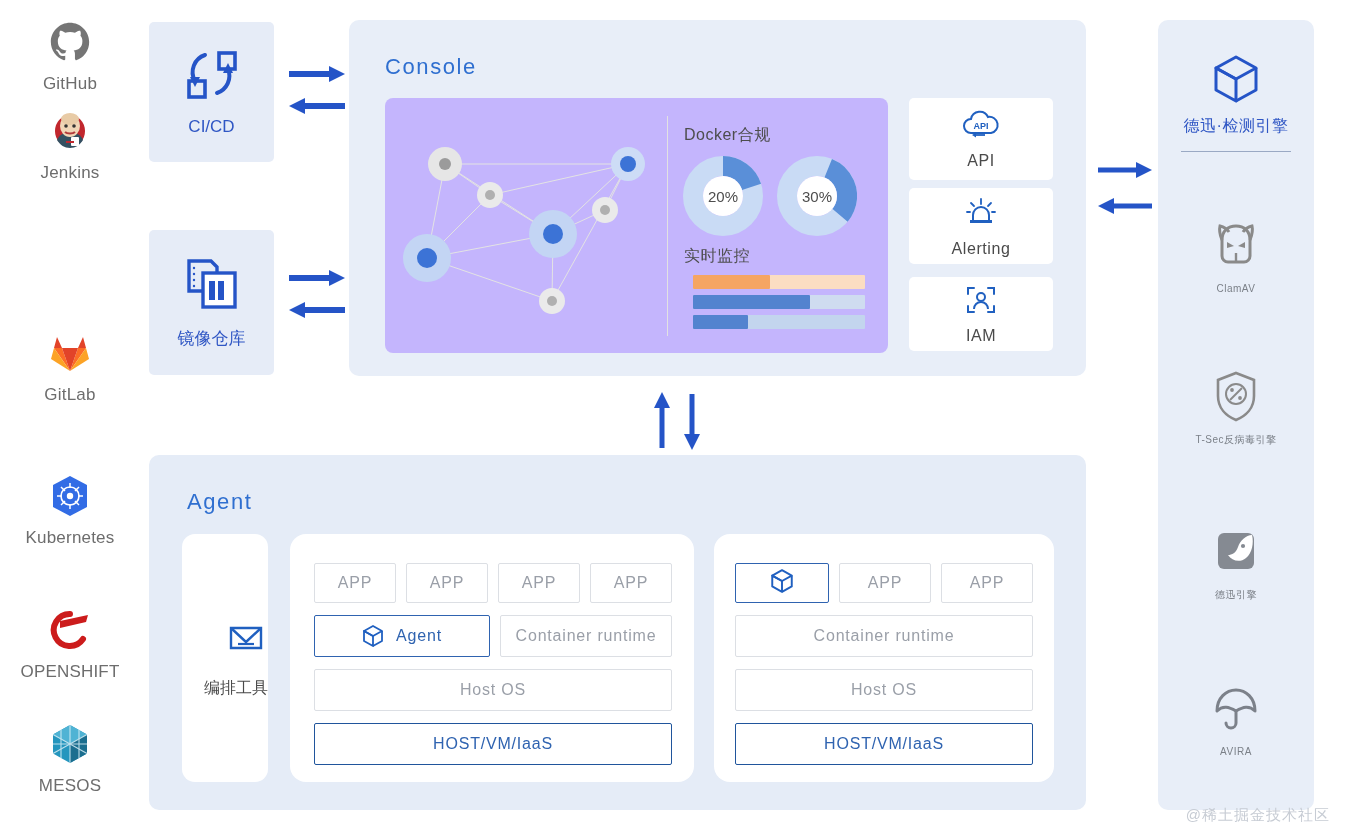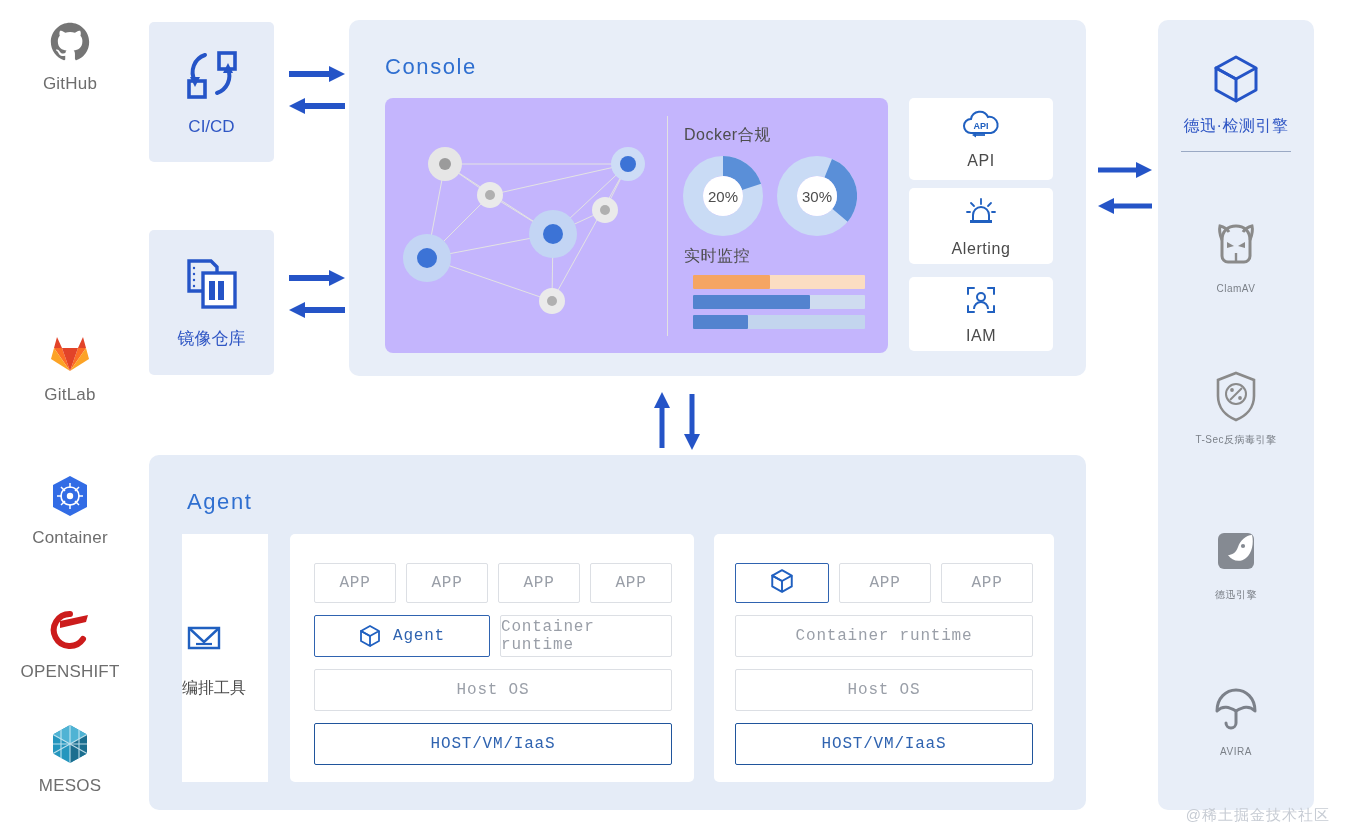--- a/index.html
+++ b/index.html
@@ -107,44 +107,43 @@
     position: absolute;
     left: 0; top: 0; bottom: 0;
     border-radius: 1px;
   }
   .vdiv { position: absolute; width: 1px; background: #e2e2e2; }
 
   
   .agent-col {
     position: absolute;
     background: #ffffff;
-    border-radius: 5px;
-    font-family: Liberation Mono, monospace;
+    border-radius: 16px;
   }
   .blk {
     position: absolute;
     display: flex;
     align-items: center;
     justify-content: center;
     font-size: 16px;
     letter-spacing: .8px;
     border-radius: 2px;
   }
   .blk-grey { border: 1px solid #dcdfe4; color: #9a9fa8; background: #fff; }
   .blk-blue { border: 1px solid #2f63b0; color: #2f63b0; background: #fff; }
   .blk-blue-dark { border: 1px solid #20559c; color: #2f63b0; background: #fff; }
   .blk .bi { margin-right: 12px; display: flex; }
 
   .tool-card {
     position: absolute;
     background: #ffffff;
-    border-radius: 0;
+    border-radius: 13px;
     display: flex;
     flex-direction: column;
-    align-items: flex-start;
+    align-items: flex-end;
     justify-content: center;
   }
   .tool-card .tlabel { margin-top: 16px; font-size: 16px; color: #4a4a4a; }
 
   
   .engine {
     position: absolute;
     width: 156px;
     text-align: center;
     left: 1158px;
@@ -169,20 +168,36 @@
 
   <div class="vendor" style="top:16px">
     <div class="vicon">
       <svg width="40" height="40" viewBox="0 0 24 24">
           <path fill="#757575" d="M12 .5C5.73.5.5 5.73.5 12c0 5.08 3.29 9.39 7.86 10.91.57.1.78-.25.78-.55v-2.1c-3.2.7-3.88-1.37-3.88-1.37-.52-1.34-1.28-1.7-1.28-1.7-1.05-.72.08-.7.08-.7 1.16.08 1.77 1.19 1.77 1.19 1.03 1.77 2.7 1.26 3.36.96.1-.75.4-1.26.73-1.55-2.55-.29-5.23-1.28-5.23-5.7 0-1.26.45-2.29 1.19-3.1-.12-.29-.52-1.46.11-3.05 0 0 .97-.31 3.18 1.18a11 11 0 0 1 5.8 0c2.2-1.49 3.17-1.18 3.17-1.18.63 1.59.23 2.76.11 3.05.74.81 1.19 1.84 1.19 3.1 0 4.43-2.69 5.4-5.25 5.69.41.36.78 1.06.78 2.14v3.17c0 .3.2.66.79.55A11.51 11.51 0 0 0 23.5 12C23.5 5.73 18.27.5 12 .5z"></path>
         </svg>
     </div>
     <div class="vlabel">GitHub</div>
   </div>
 
+  <div class="vendor" style="top:105px">
+    <div class="vicon">
+      <svg width="38" height="42" viewBox="0 0 38 42">
+        <ellipse cx="19" cy="21" rx="15" ry="16" fill="#c1272d"></ellipse>
+        <path d="M6 30c2-5 7-8 13-8s11 3 13 8c-3 5-7.5 8-13 8S9 35 6 30z" fill="#335061"></path>
+        <ellipse cx="19" cy="16" rx="10" ry="11" fill="#f0d6b7"></ellipse>
+        <ellipse cx="19" cy="9" rx="9" ry="6" fill="#e8cba6"></ellipse>
+        <circle cx="15" cy="16" r="1.8" fill="#333"></circle>
+        <circle cx="23" cy="16" r="1.8" fill="#333"></circle>
+        <path d="M14 22c2 2 8 2 10 0" stroke="#b03a3a" stroke-width="2" fill="none"></path>
+        <rect x="20" y="27" width="8" height="9" rx="1" fill="#fff"></rect>
+        <rect x="15" y="31" width="8" height="2" fill="#c1272d"></rect>
+      </svg>
+    </div>
+    <div class="vlabel">Jenkins</div>
+  </div>
 
 
   <div class="vendor" style="top:327px">
     <div class="vicon">
       <svg width="42" height="40" viewBox="0 0 42 40">
         <path d="M21 38 L5 15 h8 z" fill="#fc6d26"></path>
         <path d="M21 38 L37 15 h-8 z" fill="#fc6d26"></path>
         <path d="M21 38 L13 15 h16 z" fill="#e24329"></path>
         <path d="M5 15 L2 26 L21 38 z" fill="#fca326"></path>
         <path d="M37 15 L40 26 L21 38 z" fill="#fca326"></path>
@@ -204,21 +219,21 @@
             <line x1="22" y1="30" x2="22" y2="35"></line>
           <line x1="9" y1="22" x2="14" y2="22"></line>
             <line x1="30" y1="22" x2="35" y2="22"></line>
           <line x1="13" y1="13" x2="17" y2="17"></line>
             <line x1="27" y1="27" x2="31" y2="31"></line>
           <line x1="31" y1="13" x2="27" y2="17"></line>
             <line x1="17" y1="27" x2="13" y2="31"></line>
         </g>
       </svg>
     </div>
-    <div class="vlabel">Container</div>
+    <div class="vlabel">Kubernetes</div>
   </div>
 
   <div class="vendor" style="top:604px">
     <div class="vicon">
       <svg width="44" height="42" viewBox="0 0 44 42">
         <path d="M22 5a16 16 0 1 0 13 25" fill="none" stroke="#cc1c1c" stroke-width="6" stroke-linecap="round"></path>
         <path d="M12 12 L40 6 L38 13 L12 19 z" fill="#cc1c1c"></path>
       </svg>
     </div>
     <div class="vlabel">OPENSHIFT</div>

